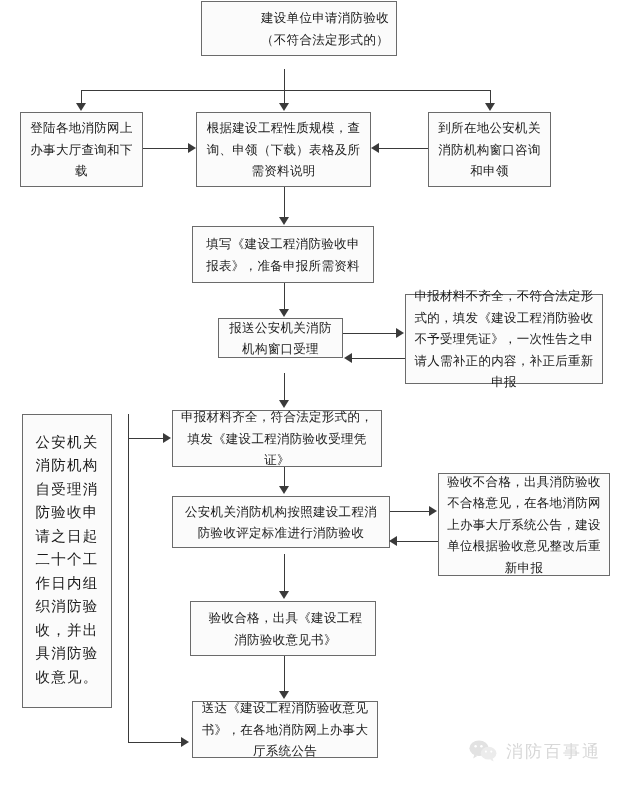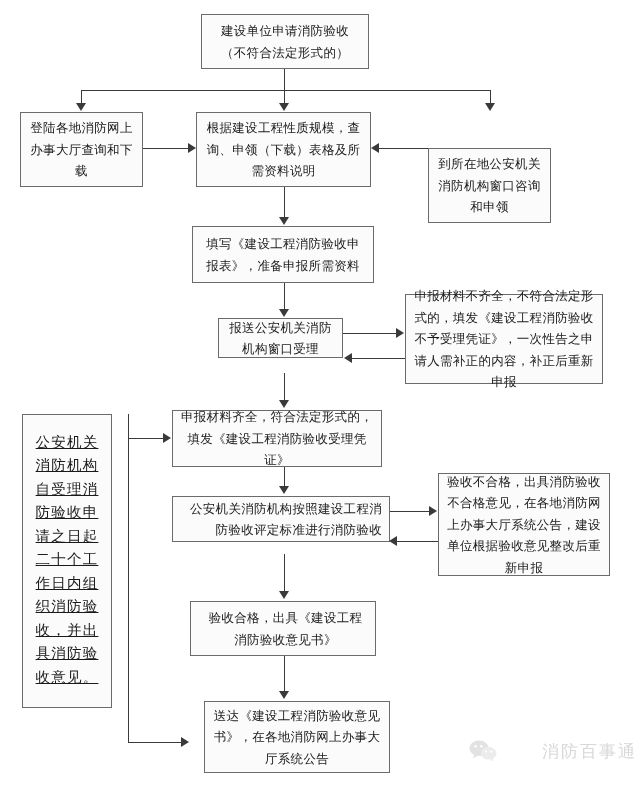--- a/index.html
+++ b/index.html
@@ -45,21 +45,21 @@
     align-items: flex-end;
     justify-content: center;
     text-align: center;
     color: #1a1a1a;
     font-family: "DejaVu Serif", "Liberation Serif", serif;
     font-size: 14.5px;
     line-height: 1.62;
     letter-spacing: 1.2px;
     padding: 0 6px 18px 6px;
   }
-  .node-vertical span { display: block; width: 100%; text-decoration: underline; }
+  .node-vertical span { display: block; width: 100%; }
 
   
   .ln {
     position: absolute;
     background: #3a3a3a;
   }
   .ln-v { width: 1px; }
   .ln-h { height: 1px; }
 
   .arrow {
@@ -91,45 +91,44 @@
     display: flex;
     align-items: center;
     gap: 8px;
     opacity: 1;
   }
   #watermark .wm-text {
     font-family: Liberation Sans, sans-serif;
     font-size: 17px;
     color: #d8d8d8;
     letter-spacing: 2px;
-    margin-left: 36px;
   }
   .wechat-glyph { display: block; }
 </style>
 </head>
 <body>
 
 <div id="canvas">
 
-  <div class="node" style="left:201px; top:14px; width:168px; height:55px;">
+  <div class="node" style="left:201px; top:1px; width:196px; height:55px;text-align:right;">
     <span>
       <span>建设单位申请消防验收</span>
       <span>（不符合法定形式的）</span>
     </span>
   </div>
 
   <div class="node" style="left:196px; top:112px; width:175px; height:75px;">
     <span>根据建设工程性质规模，查询、申领（下载）表格及所需资料说明</span>
   </div>
 
   <div class="node" style="left:20px; top:112px; width:123px; height:75px;">
     <span>登陆各地消防网上办事大厅查询和下载</span>
   </div>
 
-  <div class="node" style="left:428px; top:112px; width:123px; height:75px;margin-top:36px;">
+  <div class="node" style="left:428px; top:112px; width:123px; height:75px;">
     <span>到所在地公安机关消防机构窗口咨询和申领</span>
   </div>
 
   <div class="node" style="left:192px; top:226px; width:182px; height:57px;">
     <span>填写《建设工程消防验收申报表》，准备申报所需资料</span>
   </div>
 
   <div class="node" style="left:218px; top:318px; width:125px; height:40px;">
     <span>报送公安机关消防机构窗口受理</span>
   </div>
@@ -139,33 +138,33 @@
   </div>
 
   <div class="node" style="left:405px; top:294px; width:198px; height:90px;">
     <span>申报材料不齐全，不符合法定形式的，填发《建设工程消防验收不予受理凭证》，一次性告之申请人需补正的内容，补正后重新申报</span>
   </div>
 
   <div class="node-vertical" style="left:22px; top:414px; width:90px; height:294px;">
     <span>公安机关消防机构自受理消防验收申请之日起二十个工作日内组织消防验收，并出具消防验收意见。</span>
   </div>
 
-  <div class="node" style="left:172px; top:496px; width:218px; height:46px;text-align:right;">
+  <div class="node" style="left:172px; top:496px; width:218px; height:52px;">
     <span>公安机关消防机构按照建设工程消防验收评定标准进行消防验收</span>
   </div>
 
   <div class="node" style="left:438px; top:473px; width:172px; height:103px;">
     <span>验收不合格，出具消防验收不合格意见，在各地消防网上办事大厅系统公告，建设单位根据验收意见整改后重新申报</span>
   </div>
 
   <div class="node" style="left:190px; top:601px; width:186px; height:55px;padding-left:12px;">
     <span>验收合格，出具《建设工程消防验收意见书》</span>
   </div>
 
-  <div class="node" style="left:204px; top:701px; width:186px; height:72px;justify-content:center;">
+  <div class="node" style="left:192px; top:701px; width:186px; height:57px;justify-content:center;">
     <span>送达《建设工程消防验收意见书》，在各地消防网上办事大厅系统公告</span>
   </div>
 
   <div class="ln ln-v" style="left:284px; top:69px; height:21px;"></div>
   <div class="ln ln-h" style="left:81px; top:90px; width:409px;"></div>
 
   <div class="ln ln-v" style="left:81px; top:90px; height:14px;"></div>
   <div class="arrow arrow-down" style="left:76px; top:103px;"></div>
 
   <div class="ln ln-v" style="left:284px; top:90px; height:14px;"></div>

